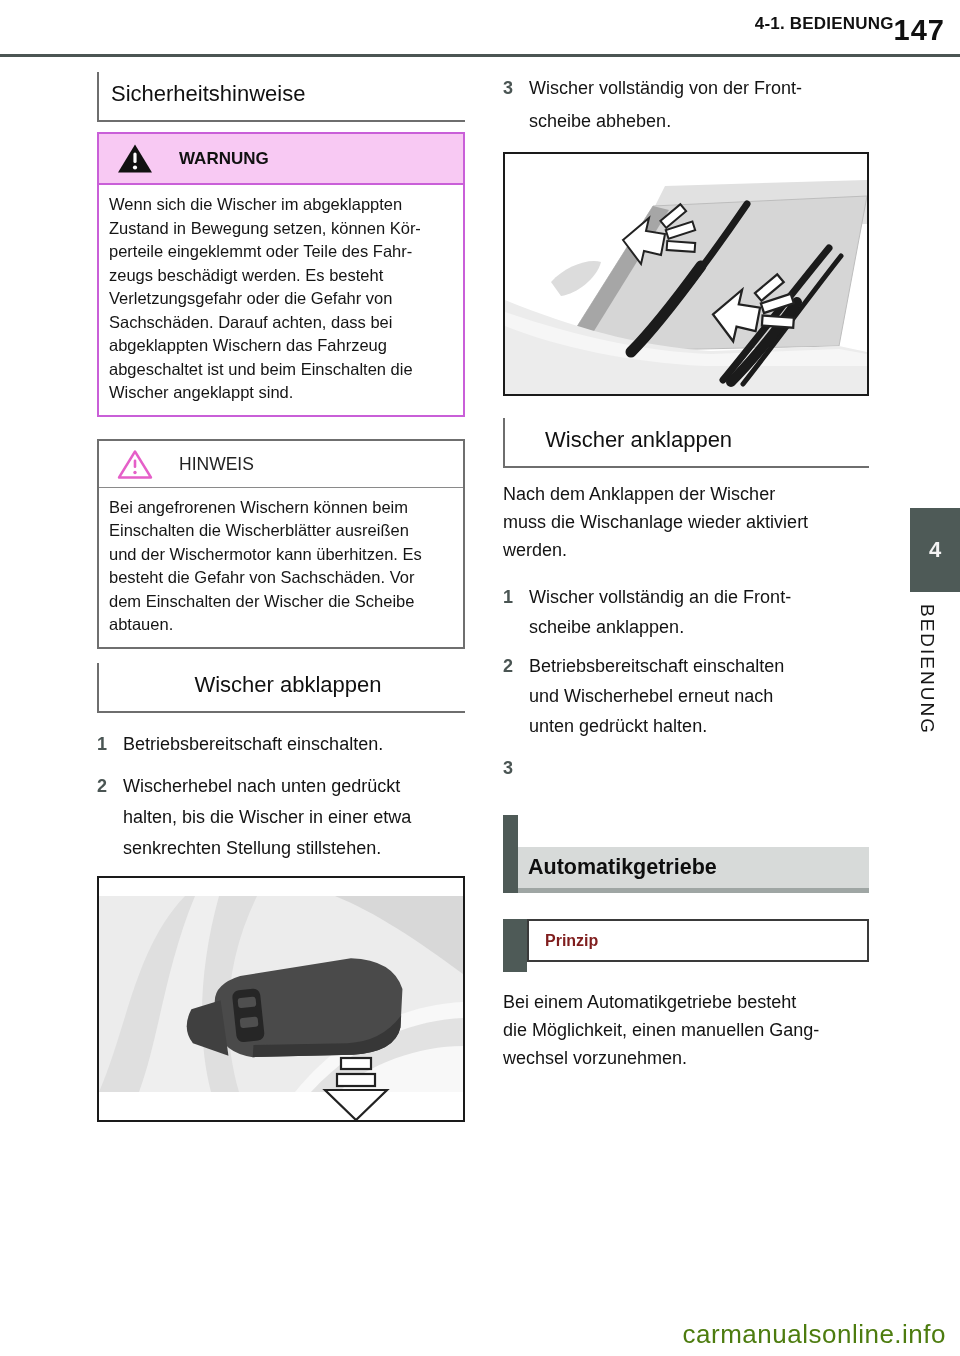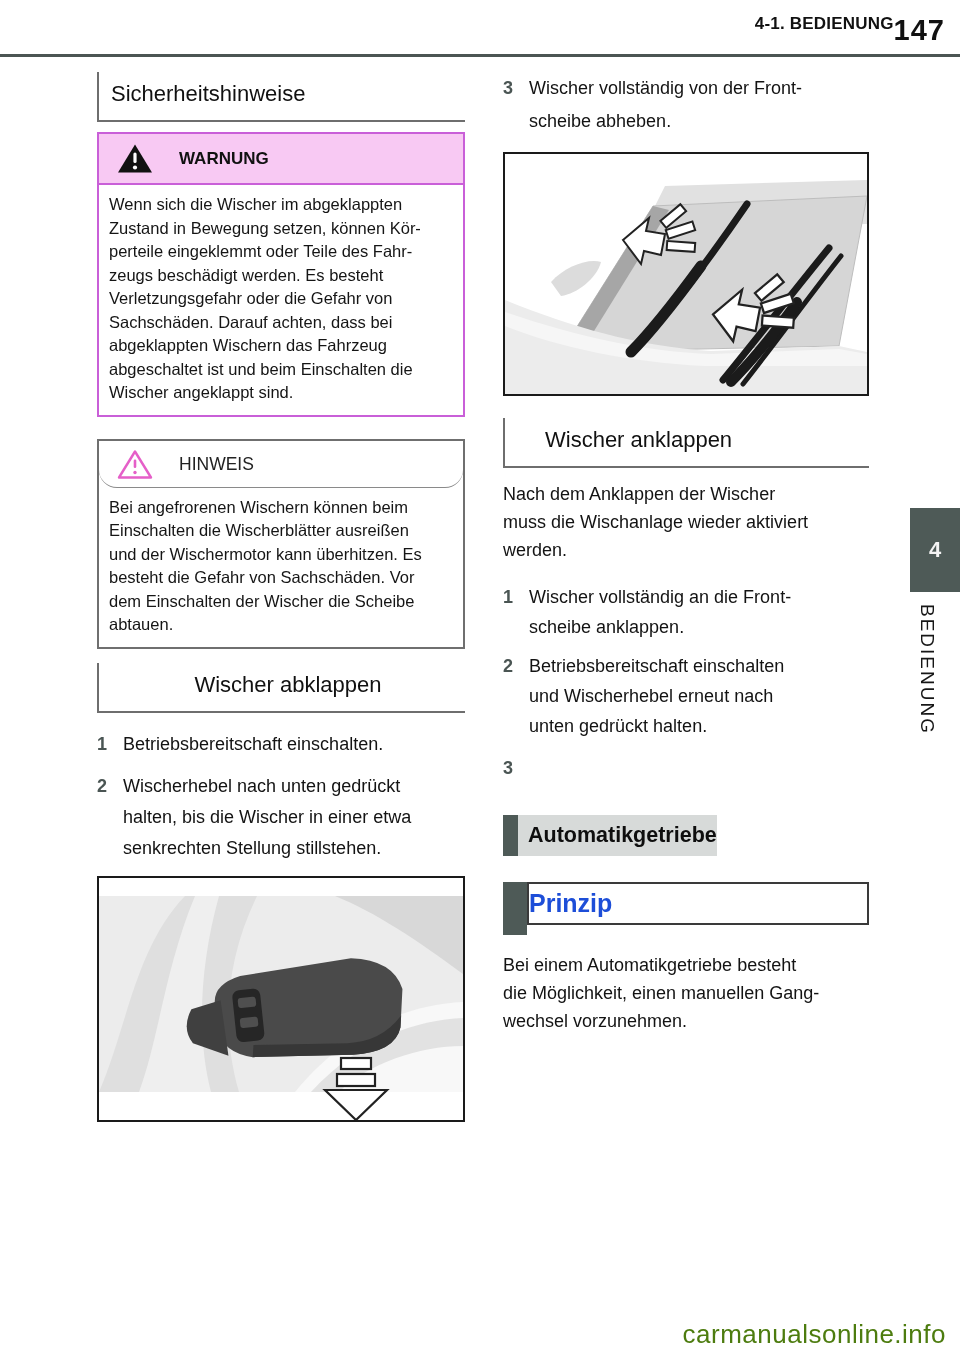--- a/index.html
+++ b/index.html
@@ -27,47 +27,47 @@
   .ml{white-space:pre-line;}
 
   
   .warnbox{margin-top:10px;border:2px solid #c95fd8;background:#fff;}
   .warnhead{background:#f8c9f3;border-bottom:2px solid #c95fd8;display:flex;align-items:center;gap:26px;padding:9px 10px 9px 18px;}
   .warntitle{font-weight:bold;font-size:17px;color:#111;}
   .warnbody{padding:8px 10px 10px 10px;font-size:16.5px;line-height:23.5px;color:#151515;}
 
   
   .notebox{margin-top:22px;border:2px solid #6f6f6f;background:#fff;}
-  .notehead{display:flex;align-items:center;gap:26px;padding:8px 10px 7px 18px;border-bottom:1px solid #8a8a8a;border-radius:18px;}
+  .notehead{display:flex;align-items:center;gap:26px;padding:8px 10px 7px 18px;border-bottom:1px solid #8a8a8a;}
   .notetitle{font-size:17.5px;color:#222;}
   .notebody{padding:8px 22px 10px 10px;font-size:16.5px;line-height:23.5px;color:#151515;}
 
   
   .step{display:flex;gap:16px;margin-top:11px;}
   .step.first{margin-top:16px;}
   .stepnum{font-weight:bold;font-size:18px;line-height:31px;color:#4a5553;}
   .steptext{font-size:18px;line-height:31px;color:#131313;}
 
   .para{font-size:18px;line-height:28px;color:#131313;margin-top:12px;}
 
   
   .imgbox{margin:12px 0 0 0;border:2px solid #1a1a1a;background:#fff;font-size:0;}
   .imgbox.rightfig{margin-top:14px;}
 
   
   .mainhead{display:flex;margin-top:32px;}
   .mh-block{width:15px;background:#4e5a57;}
-  .mh-right{flex:1;display:flex;}
+  .mh-right{flex:1;display:flex;flex-direction:column;margin-top:32px;}
   .mh-bar{background:#d7dad9;height:41px;display:flex;align-items:center;padding-left:10px;font-weight:bold;font-size:21.5px;color:#0e0e0e;}
   .mh-shadow{height:5px;background:#9fa6a4;}
 
   
   .subhead{display:flex;align-items:flex-start;margin-top:26px;}
   .sh-block{width:24px;height:53px;background:#4e5a57;}
-  .sh-box{flex:1;height:39px;border:2px solid #3a3a3a;background:#fff;display:flex;align-items:center;font-weight:bold;font-size:25px;color:#1d4ed8;}
+  .sh-box{flex:1;height:39px;border:2px solid #3a3a3a;background:#fff;display:flex;align-items:center;padding-left:16px;font-weight:bold;font-size:16px;color:#7f1d1d;}
 
   
   .tab4{position:absolute;left:910px;top:508px;width:50px;height:84px;background:#4e5a57;
         color:#f3f3f3;font-weight:bold;font-size:22px;display:flex;align-items:center;justify-content:center;}
   .tabvert{position:absolute;left:916px;top:604px;height:124px;writing-mode:vertical-rl;text-orientation:mixed;
            font-size:19px;letter-spacing:2px;color:#161616;display:flex;align-items:center;}
 
   .watermark{position:absolute;right:14px;bottom:6px;font-size:26px;color:#4d7c0f;letter-spacing:.5px;}
 </style>
 </head>

